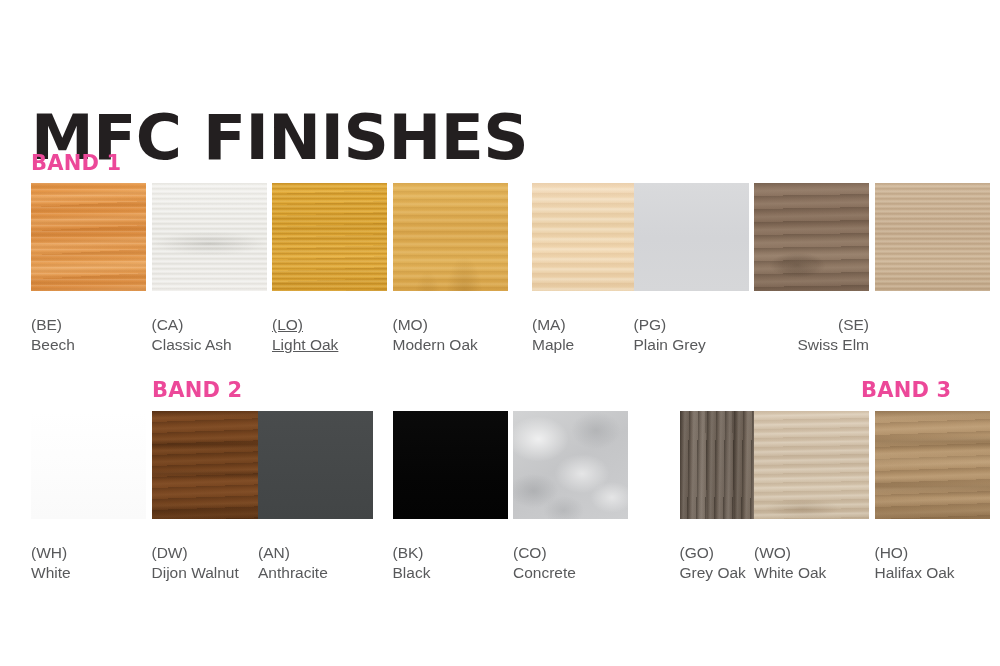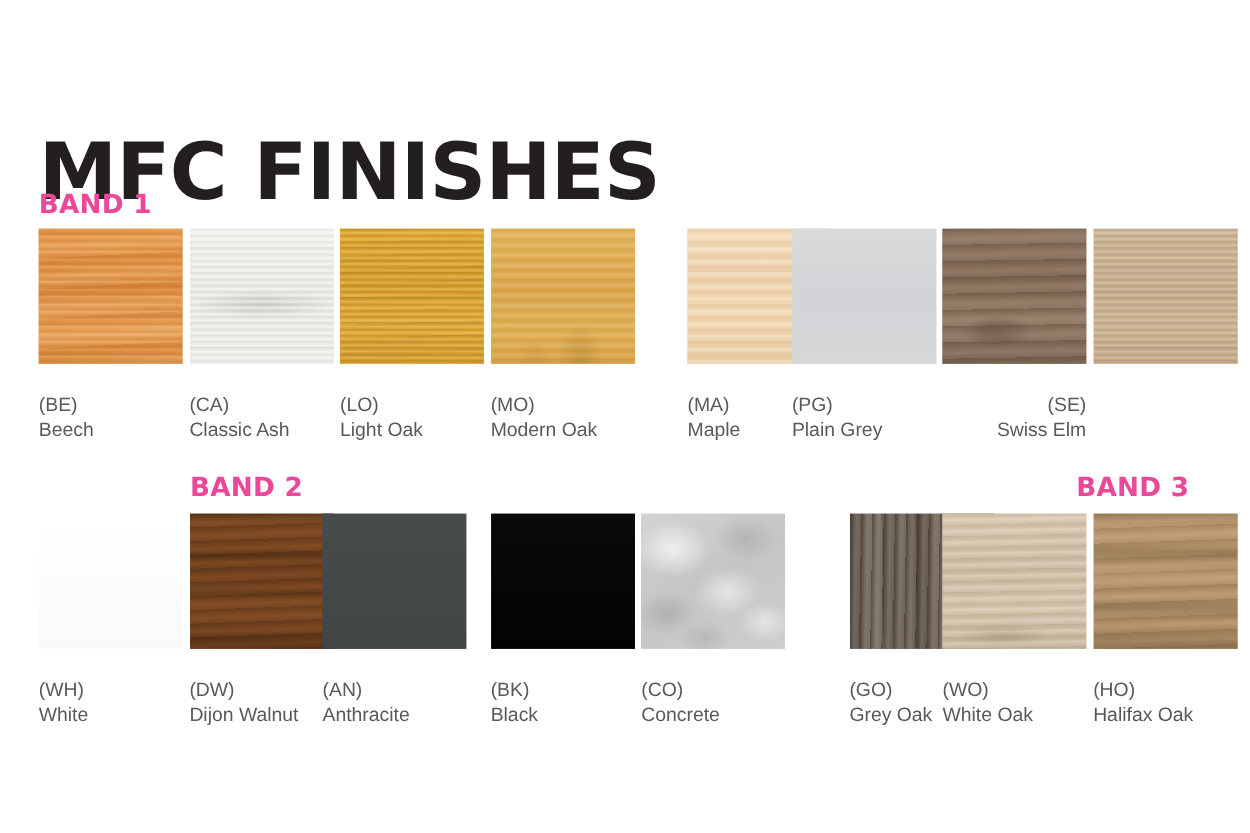--- a/index.html
+++ b/index.html
@@ -277,35 +277,35 @@
         <span class="swatch-name">Beech</span>
       </div>
     </div>
     <div class="swatch-cell" style="left: 120.5px;">
       <div class="swatch-chip tex-CA"></div>
       <div class="swatch-caption">
         <span class="swatch-code">(CA)</span>
         <span class="swatch-name">Classic Ash</span>
       </div>
     </div>
-    <div class="swatch-cell" style="left: 241px;">
+    <div class="swatch-cell" style="left: 241px; text-decoration: underline;">
       <div class="swatch-chip tex-LO"></div>
       <div class="swatch-caption">
         <span class="swatch-code">(LO)</span>
         <span class="swatch-name">Light Oak</span>
       </div>
     </div>
     <div class="swatch-cell" style="left: 361.5px;">
       <div class="swatch-chip tex-MO"></div>
       <div class="swatch-caption">
         <span class="swatch-code">(MO)</span>
         <span class="swatch-name">Modern Oak</span>
       </div>
     </div>
-    <div class="swatch-cell" style="left: 482px; padding-left: 37px;">
+    <div class="swatch-cell" style="left: 464px; padding-left: 37px;">
       <div class="swatch-chip tex-MA"></div>
       <div class="swatch-caption">
         <span class="swatch-code">(MA)</span>
         <span class="swatch-name">Maple</span>
       </div>
     </div>
     <div class="swatch-cell" style="left: 602.5px;">
       <div class="swatch-chip tex-PG"></div>
       <div class="swatch-caption">
         <span class="swatch-code">(PG)</span>

